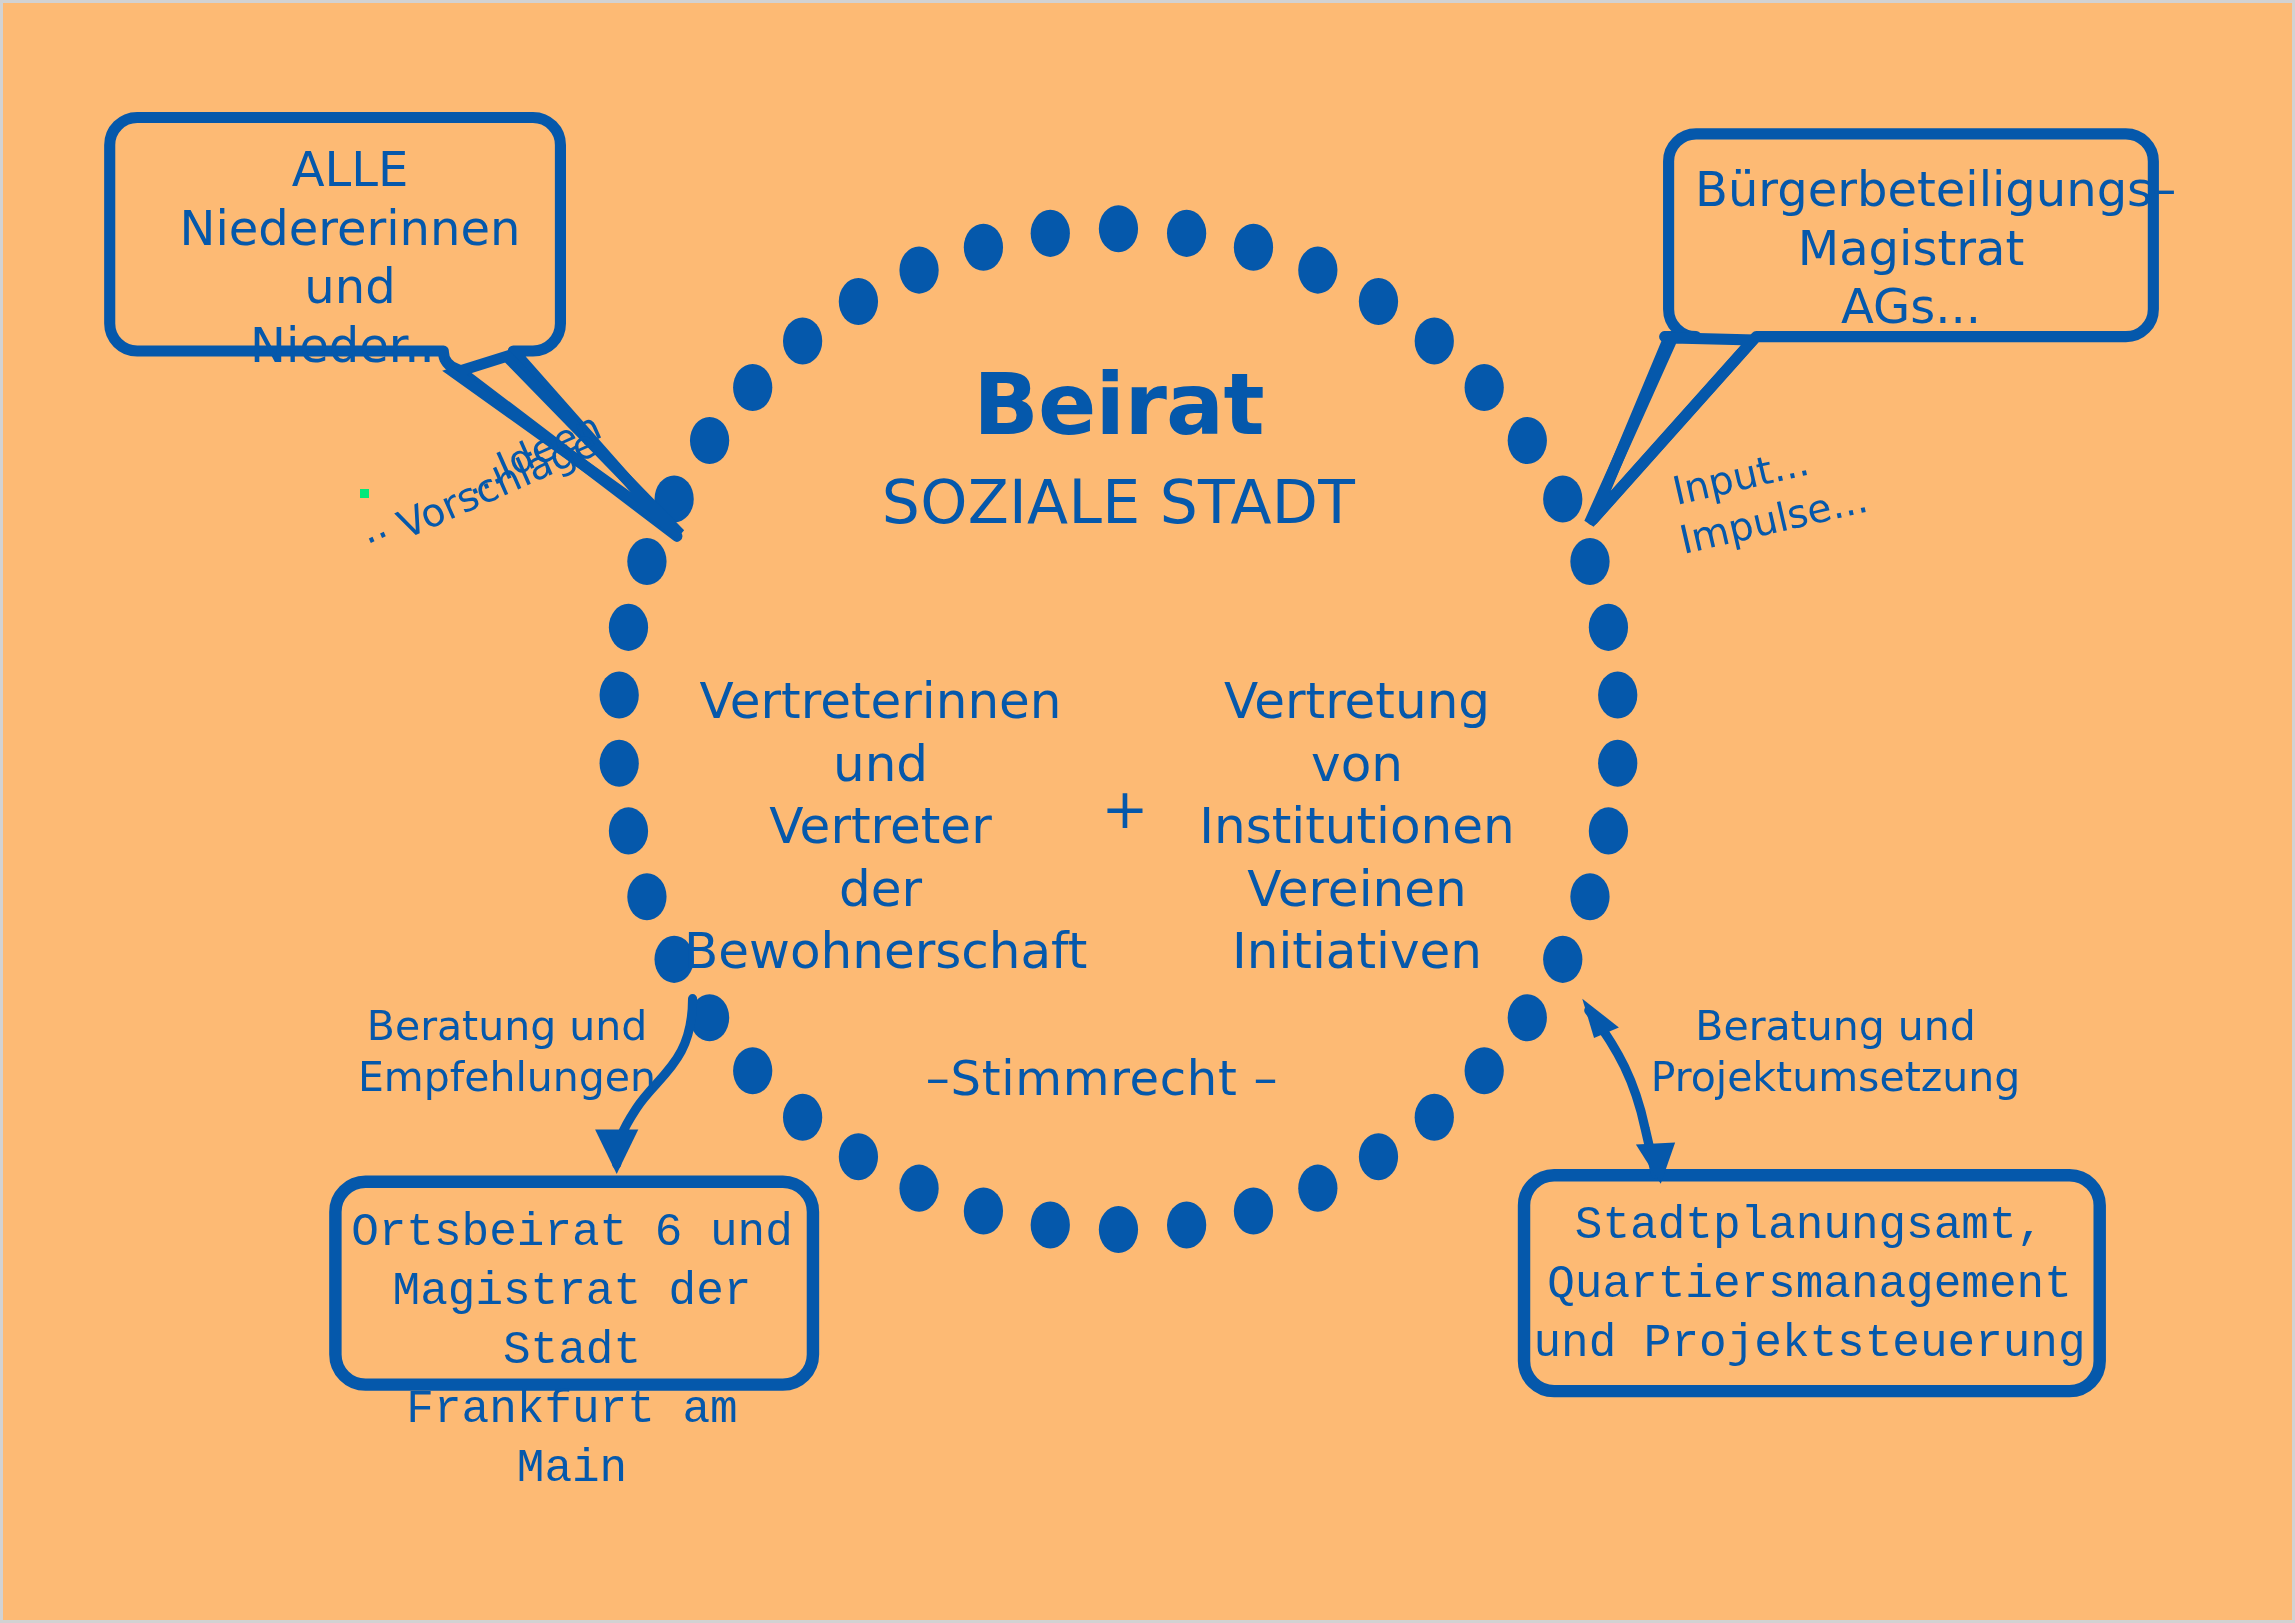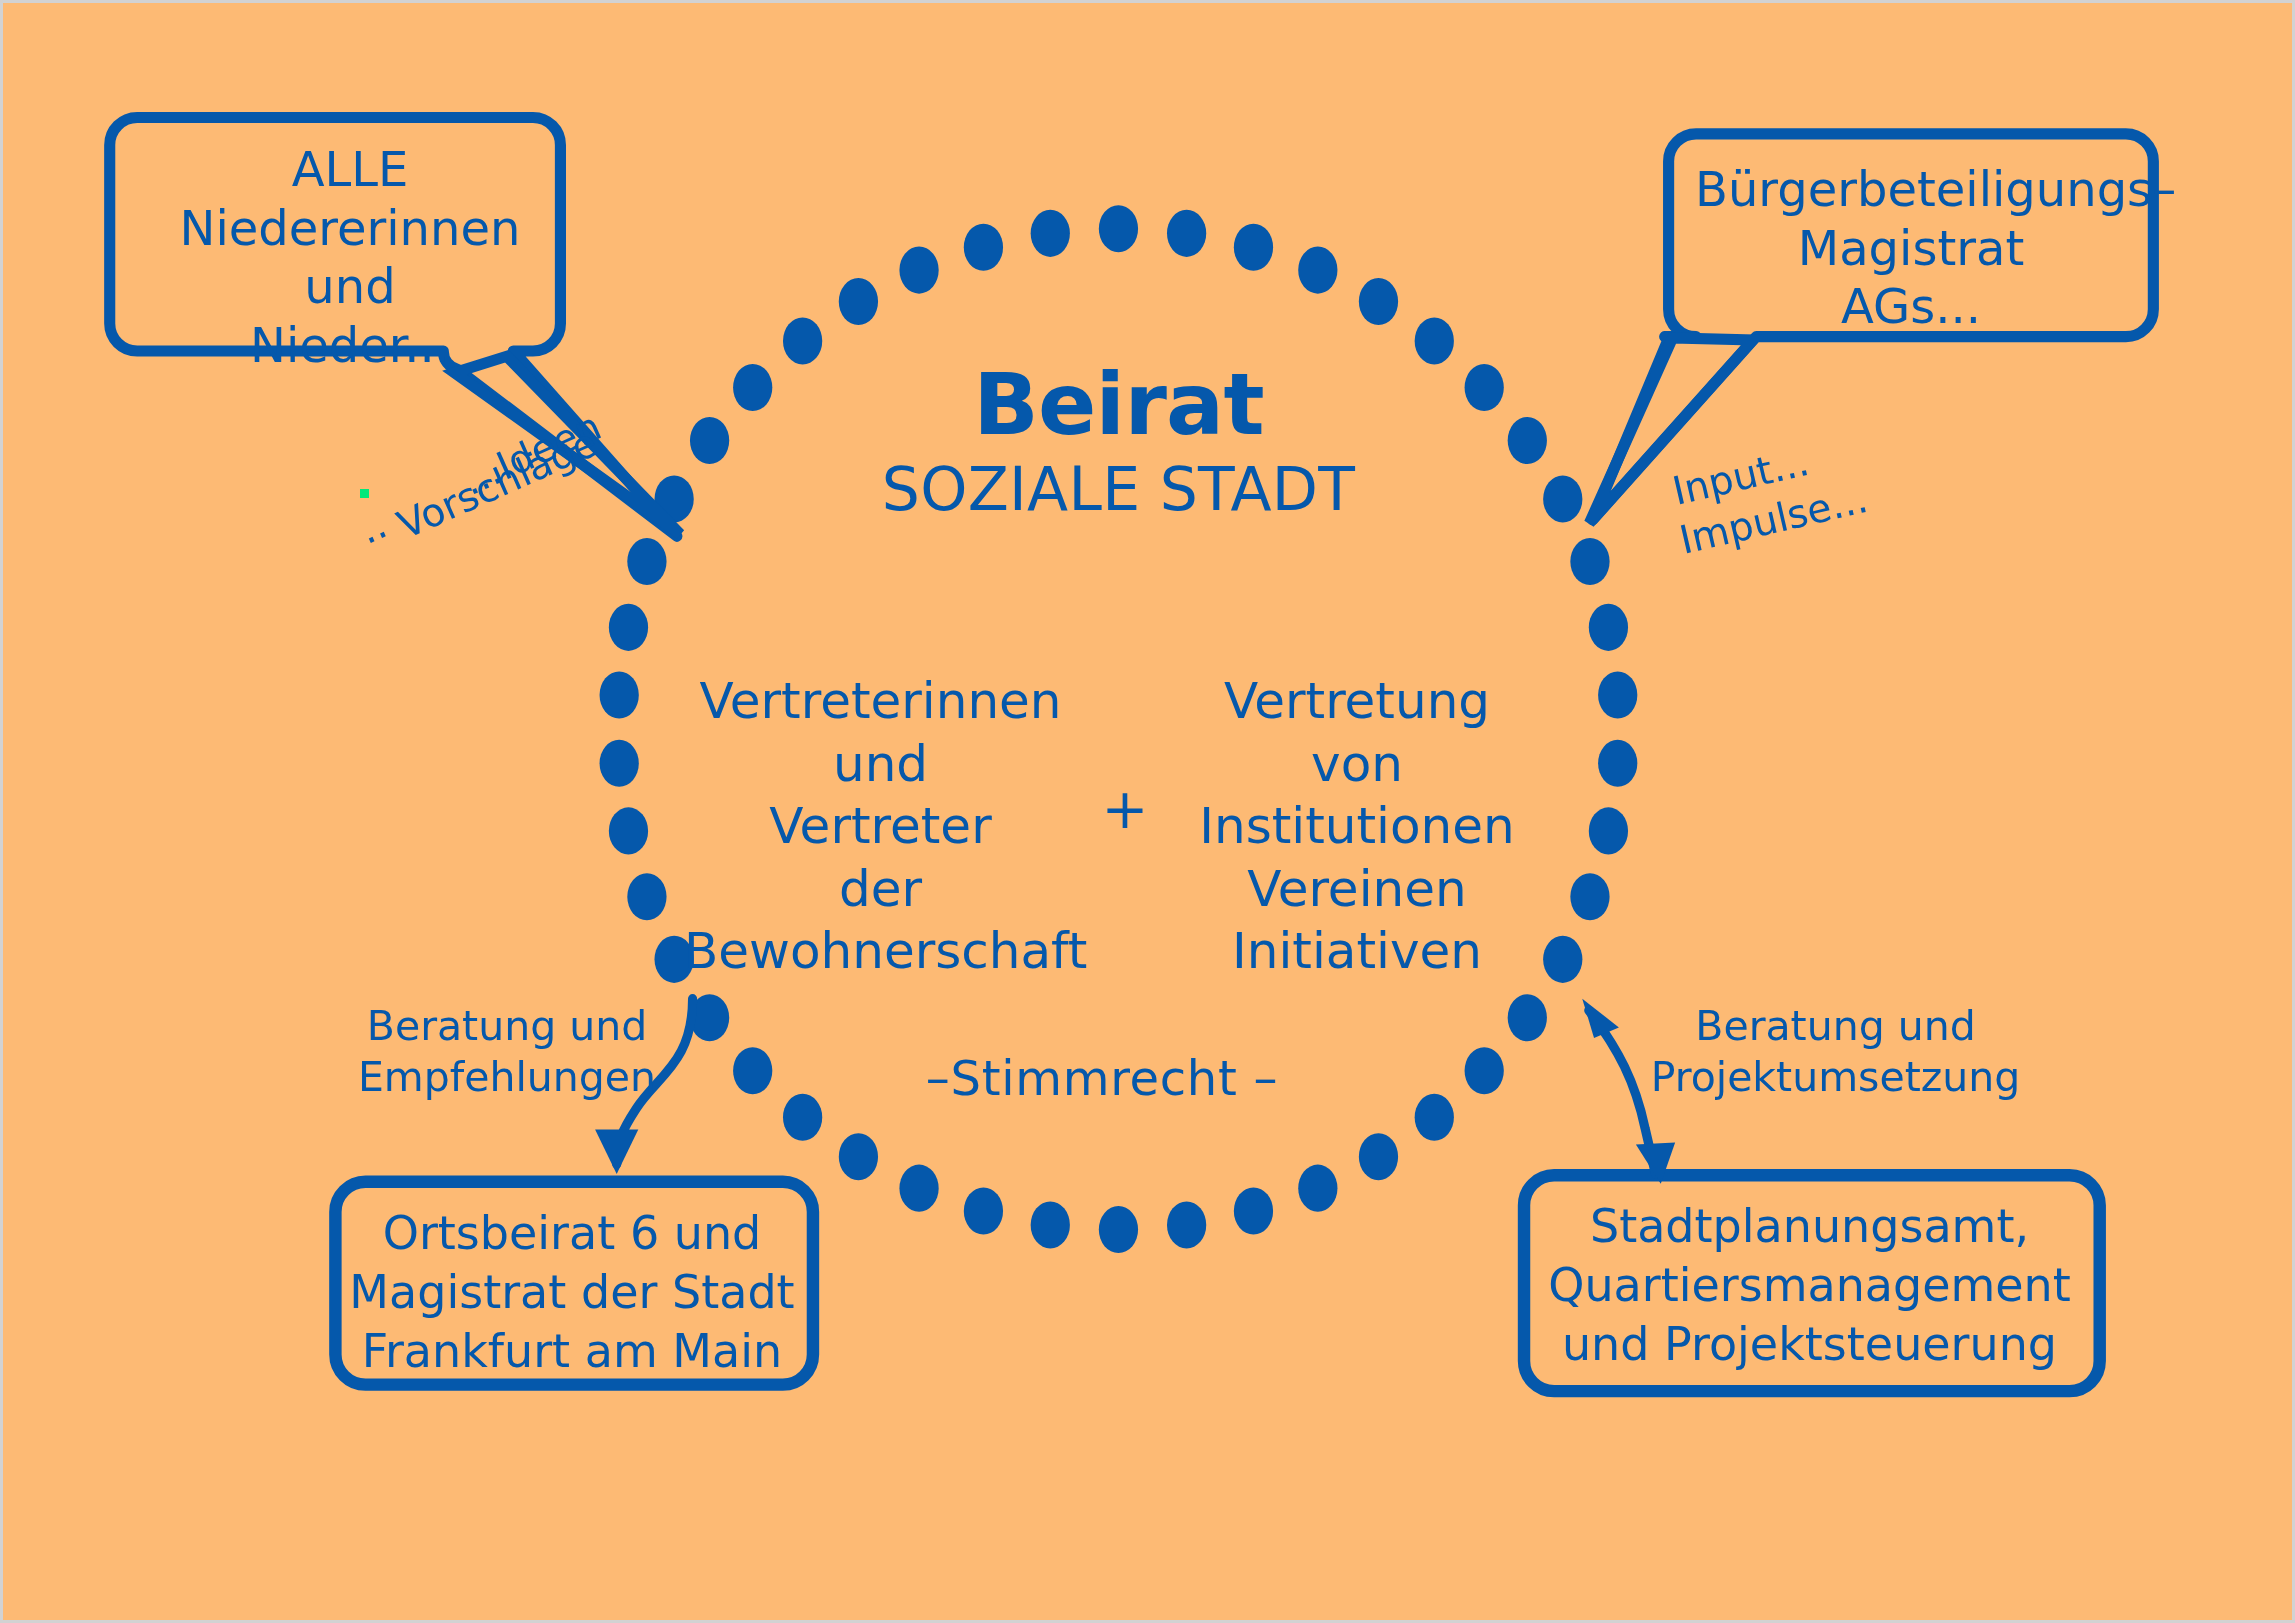--- a/index.html
+++ b/index.html
@@ -42,21 +42,21 @@
 
   
   #center-title {
     left: 795px; top: 353px;
     width: 641px;
     font-size: 86px;
     font-weight: bold;
     letter-spacing: -0.7px;
   }
   #center-sub1 {
-    left: 795px; top: 453px;
+    left: 795px; top: 466px;
     width: 641px;
     font-size: 60px;
     letter-spacing: 0.3px;
   }
   #center-sub2 {
     left: 795px; top: 537px;
     width: 641px;
     font-size: 60px;
   }
   #col-left {
@@ -134,20 +134,21 @@
   #label-beratung-right {
     left: 1623px; top: 998px;
     width: 419px;
     text-align: center;
   }
 
   
   .box-text {
     font-size: 46px;
     line-height: 1.28;
+    font-family: Liberation Mono, monospace;
   }
   #box-left-text {
     left: 340px; top: 1201px;
     width: 458px;
   }
   #box-right-text {
     left: 1525px; top: 1194px;
     width: 563px;
   }
 </style>

